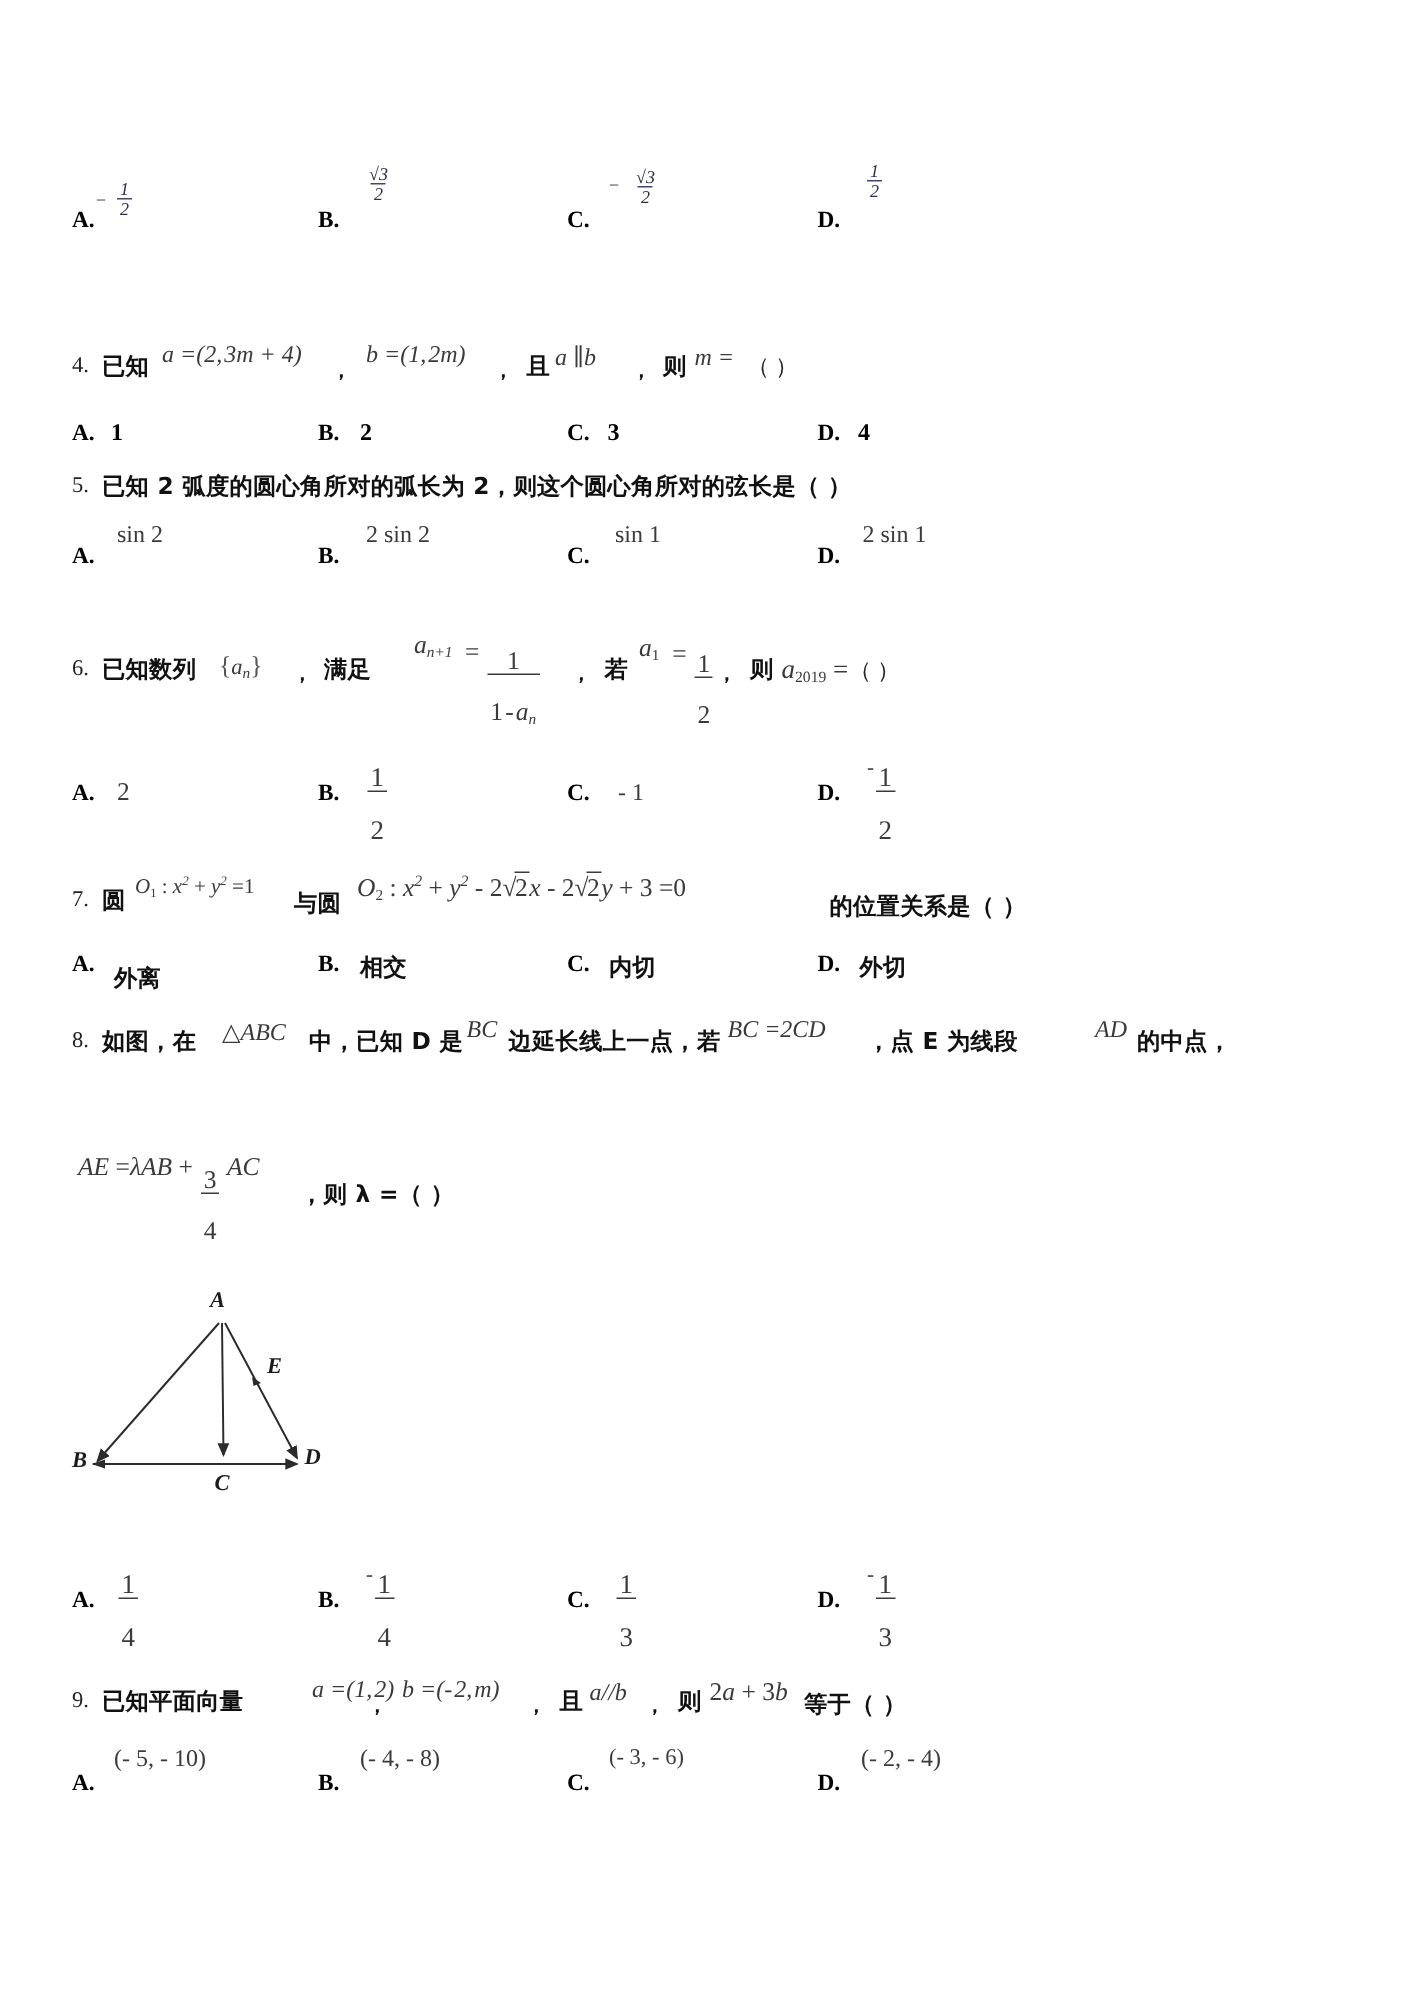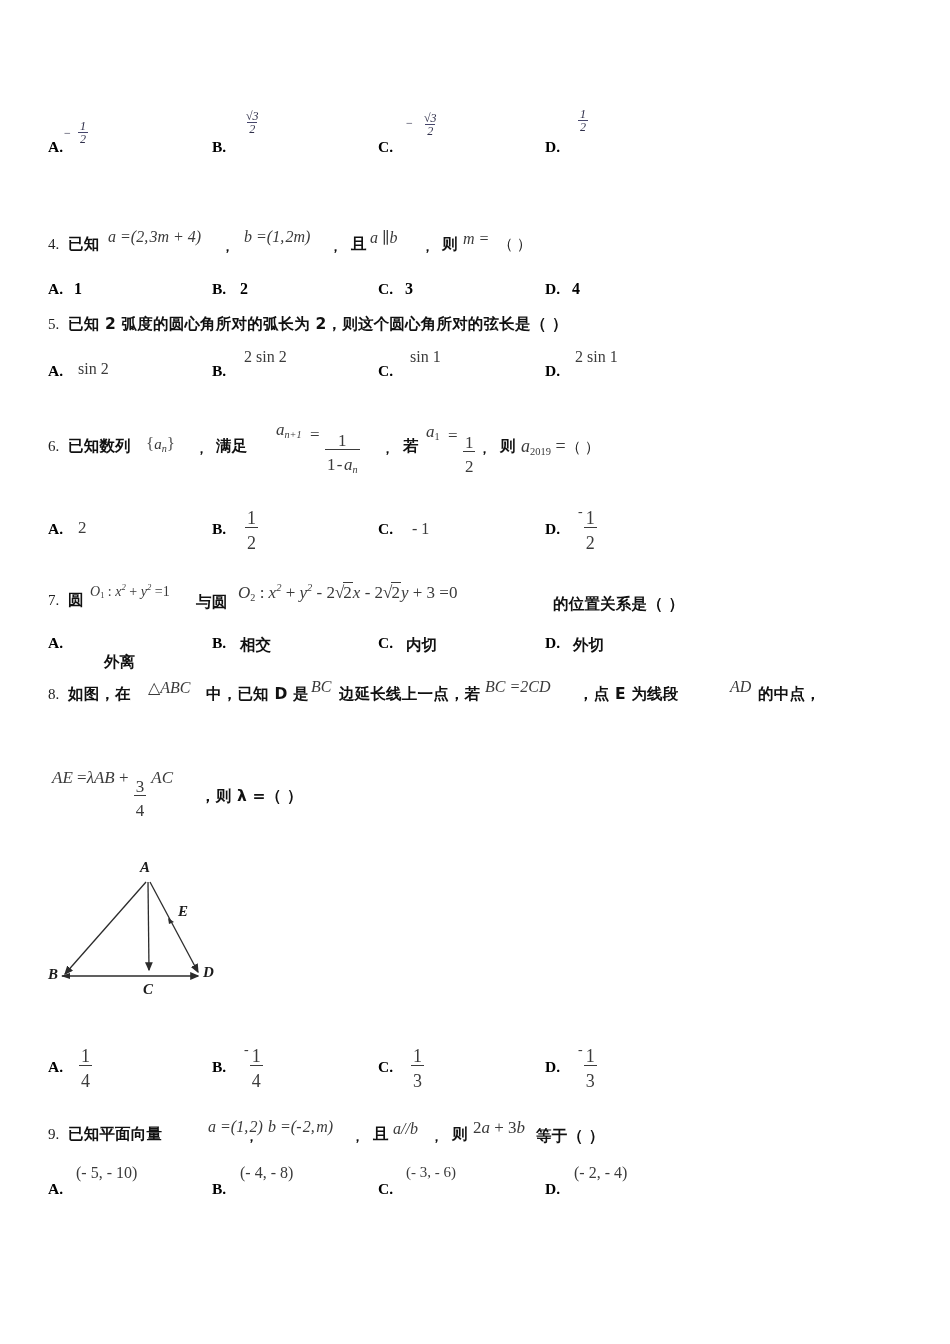--- a/index.html
+++ b/index.html
@@ -65,21 +65,21 @@
   
   .frac {
     display: inline-flex;
     flex-direction: column;
     align-items: center;
     vertical-align: -0.45em;
     line-height: 1.02;
     margin: 0 1px;
   }
   .frac .num { padding: 0 2px; }
-  .frac .den { padding: 6px 2px; border-top: 1px solid #3b3b3b; }
+  .frac .den { padding: 16px 2px; border-top: 1px solid #3b3b3b; }
 
   
   .tinyfrac {
     display: inline-flex;
     flex-direction: column;
     align-items: center;
     vertical-align: -0.4em;
     line-height: 1.0;
     font-style: italic;
     font-size: 12px;
@@ -182,21 +182,21 @@
     <span class="abs opt-val" style="left:524px; top:0px; color:#000; font-weight:bold;">4</span>
   </div>
 
   <div class="abs" style="left:48px; top:314px; width:880px;">
     <span class="abs qnum" style="left:0px; top:2px;">5.</span>
     <span class="abs cn" style="left:20px; top:0px;">已知 2 弧度的圆心角所对的弧长为 2，则这个圆心角所对的弦长是（   ）</span>
   </div>
 
   <div class="abs" style="left:48px; top:348px; width:880px;">
     <span class="abs opt-letter" style="left:0px; top:14px;">A.</span>
-    <span class="abs opt-val" style="left:30px; top:0px;margin-top:12px;">sin 2</span>
+    <span class="abs opt-val" style="left:30px; top:0px;">sin 2</span>
 
     <span class="abs opt-letter" style="left:164px; top:14px;">B.</span>
     <span class="abs opt-val" style="left:196px; top:0px;text-align:right;">2 sin 2</span>
 
     <span class="abs opt-letter" style="left:330px; top:14px;">C.</span>
     <span class="abs opt-val" style="left:362px; top:0px;">sin 1</span>
 
     <span class="abs opt-letter" style="left:497px; top:14px;">D.</span>
     <span class="abs opt-val" style="left:527px; top:0px;">2 sin 1</span>
   </div>
@@ -275,21 +275,21 @@
 
     <span class="abs math" style="left:190px; top:0px; font-size:17px;">
       <span style="font-style:italic;">O</span><sub class="s">2</sub> <span class="up">:</span> <span style="font-style:italic;">x</span><sup class="s">2</sup> <span class="up">+</span> <span style="font-style:italic;">y</span><sup class="s">2</sup> <span class="up">- 2</span><span class="up" style="font-style:normal;">√<span class="ovl">2</span></span><span style="font-style:italic;">x</span><span class="up"> - 2</span><span class="up" style="font-style:normal;">√<span class="ovl">2</span></span><span style="font-style:italic;">y</span> <span class="up">+ 3 =0</span>
     </span>
 
     <span class="abs cn" style="left:505px; top:12px;">的位置关系是（   ）</span>
   </div>
 
   <div class="abs" style="left:48px; top:634px; width:880px;">
     <span class="abs opt-letter" style="left:0px; top:0px;">A.</span>
-    <span class="abs opt-cn" style="left:28px; top:18px;margin-left:28px;">外离</span>
+    <span class="abs opt-cn" style="left:28px; top:8px;">外离</span>
 
     <span class="abs opt-letter" style="left:164px; top:0px;">B.</span>
     <span class="abs opt-cn" style="left:192px; top:1px;">相交</span>
 
     <span class="abs opt-letter" style="left:330px; top:0px;">C.</span>
     <span class="abs opt-cn" style="left:358px; top:1px;">内切</span>
 
     <span class="abs opt-letter" style="left:497px; top:0px;">D.</span>
     <span class="abs opt-cn" style="left:525px; top:1px;">外切</span>
   </div>

